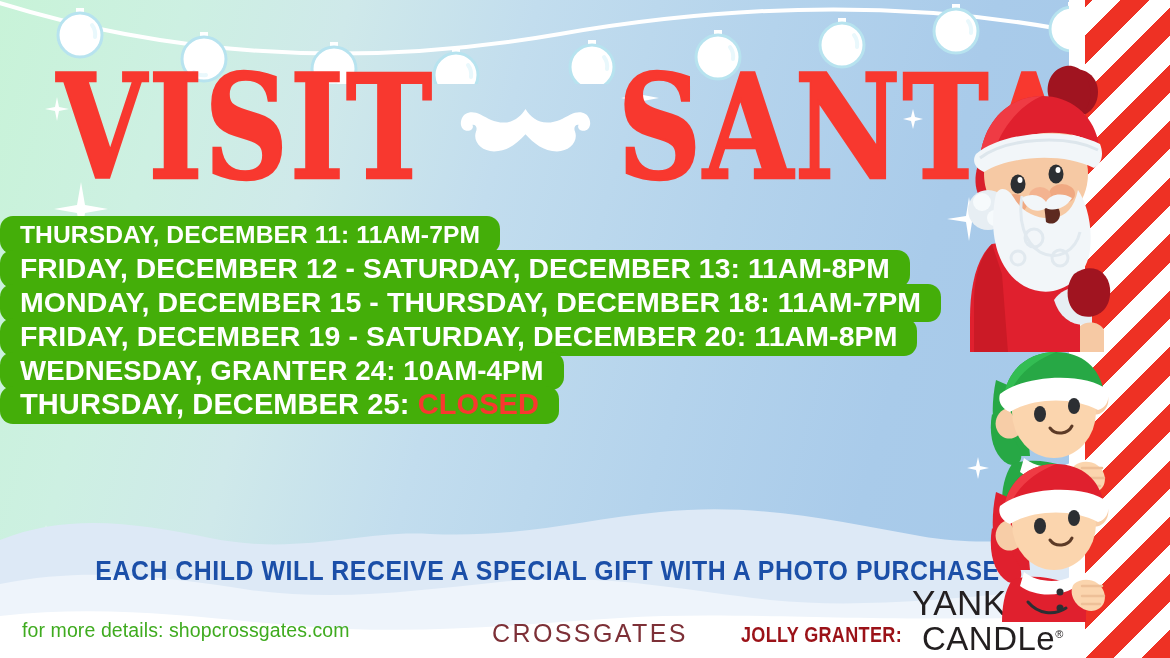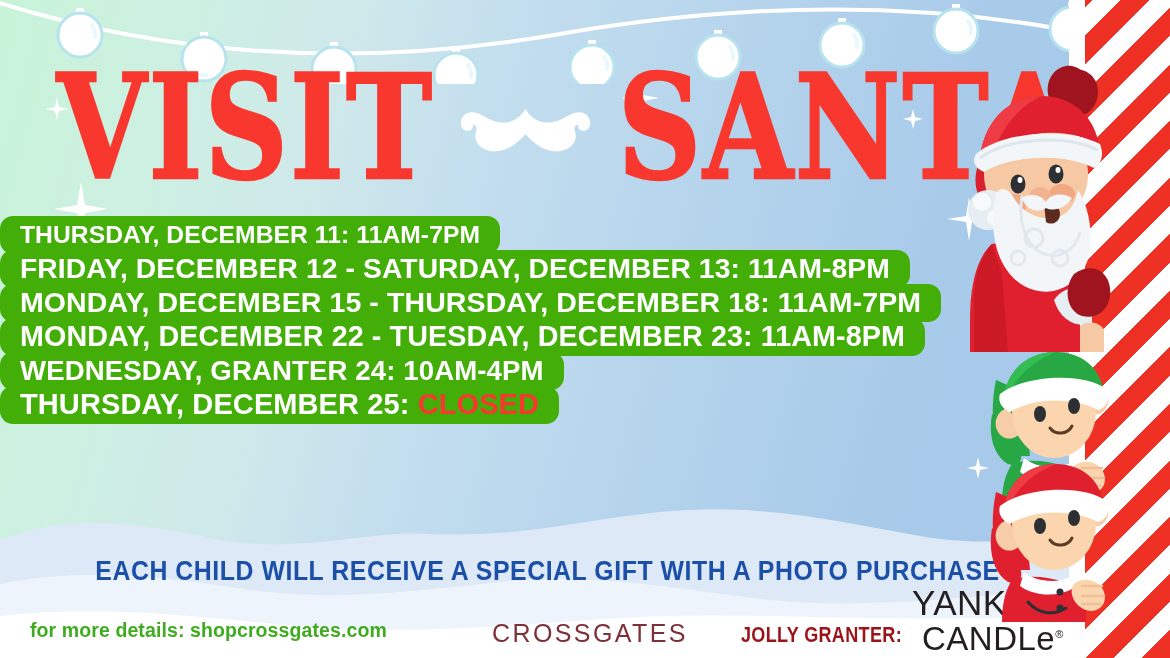--- a/index.html
+++ b/index.html
@@ -67,22 +67,22 @@
     text-align:center;
     font-family:"Liberation Sans Narrow","Liberation Sans",sans-serif;
     font-weight:bold;
     font-size:27px;
     letter-spacing:0.6px;
     color:#1b4fa8;
     transform:scaleX(0.92);
     transform-origin:center;
   }
   #details{
-    position:absolute; left:30px; top:619px;
-    font-weight:bold; font-size:19.5px; color:#3fab1f;
+    position:absolute; left:22px; top:619px;
+    font-weight:normal; font-size:19.5px; color:#3fab1f;
     letter-spacing:0.1px;
   }
   #crossgates{
     position:absolute; left:492px; top:619px;
     font-size:25px; letter-spacing:2.4px; color:#7d3037;
     font-weight:400;
   }
   #jolly{
     position:absolute; left:741px; top:622px;
     font-family:"Liberation Sans Narrow","Liberation Sans",sans-serif;
@@ -231,21 +231,21 @@
                C 66 48 80 58 102 58
                C 124 58 140 44 150 28 Z" fill="#ffffff"></path>
     </svg>
     <span class="title-word">SANTA</span>
   </div>
 
   <div id="schedule">
     <div class="sched-line n1" style="font-size: 24.6px;"><span>THURSDAY, DECEMBER 11: 11AM-7PM</span></div>
     <div class="sched-line n1" style="font-size: 28.23px;"><span>FRIDAY, DECEMBER 12 - SATURDAY, DECEMBER 13: 11AM-8PM</span></div>
     <div class="sched-line n1" style="font-size: 28.51px;"><span>MONDAY, DECEMBER 15 - THURSDAY, DECEMBER 18: 11AM-7PM</span></div>
-    <div class="sched-line n1" style="font-size: 28.71px;"><span>MONDAY, DECEMBER 22 - TUESDAY, DECEMBER 23: 11AM-8PM</span></div>
+    <div class="sched-line n1" style="font-size: 28.47px;"><span>FRIDAY, DECEMBER 19 - SATURDAY, DECEMBER 20: 11AM-8PM</span></div>
     <div class="sched-line n1" style="font-size: 27.61px;"><span>WEDNESDAY, GRANTER 24: 10AM-4PM</span></div>
     <div class="sched-line" style="font-size: 29px;"><span>THURSDAY, DECEMBER 25: </span><span class="closed">CLOSED</span></div>
   </div>
 
   <div id="giftline">EACH CHILD WILL RECEIVE A SPECIAL GIFT WITH A PHOTO PURCHASE</div>
 
   <div id="details">for more details: shopcrossgates.com</div>
   <div id="crossgates">CROSSGATES</div>
   <div id="jolly">JOLLY GRANTER:</div>
   <div id="yankee">

